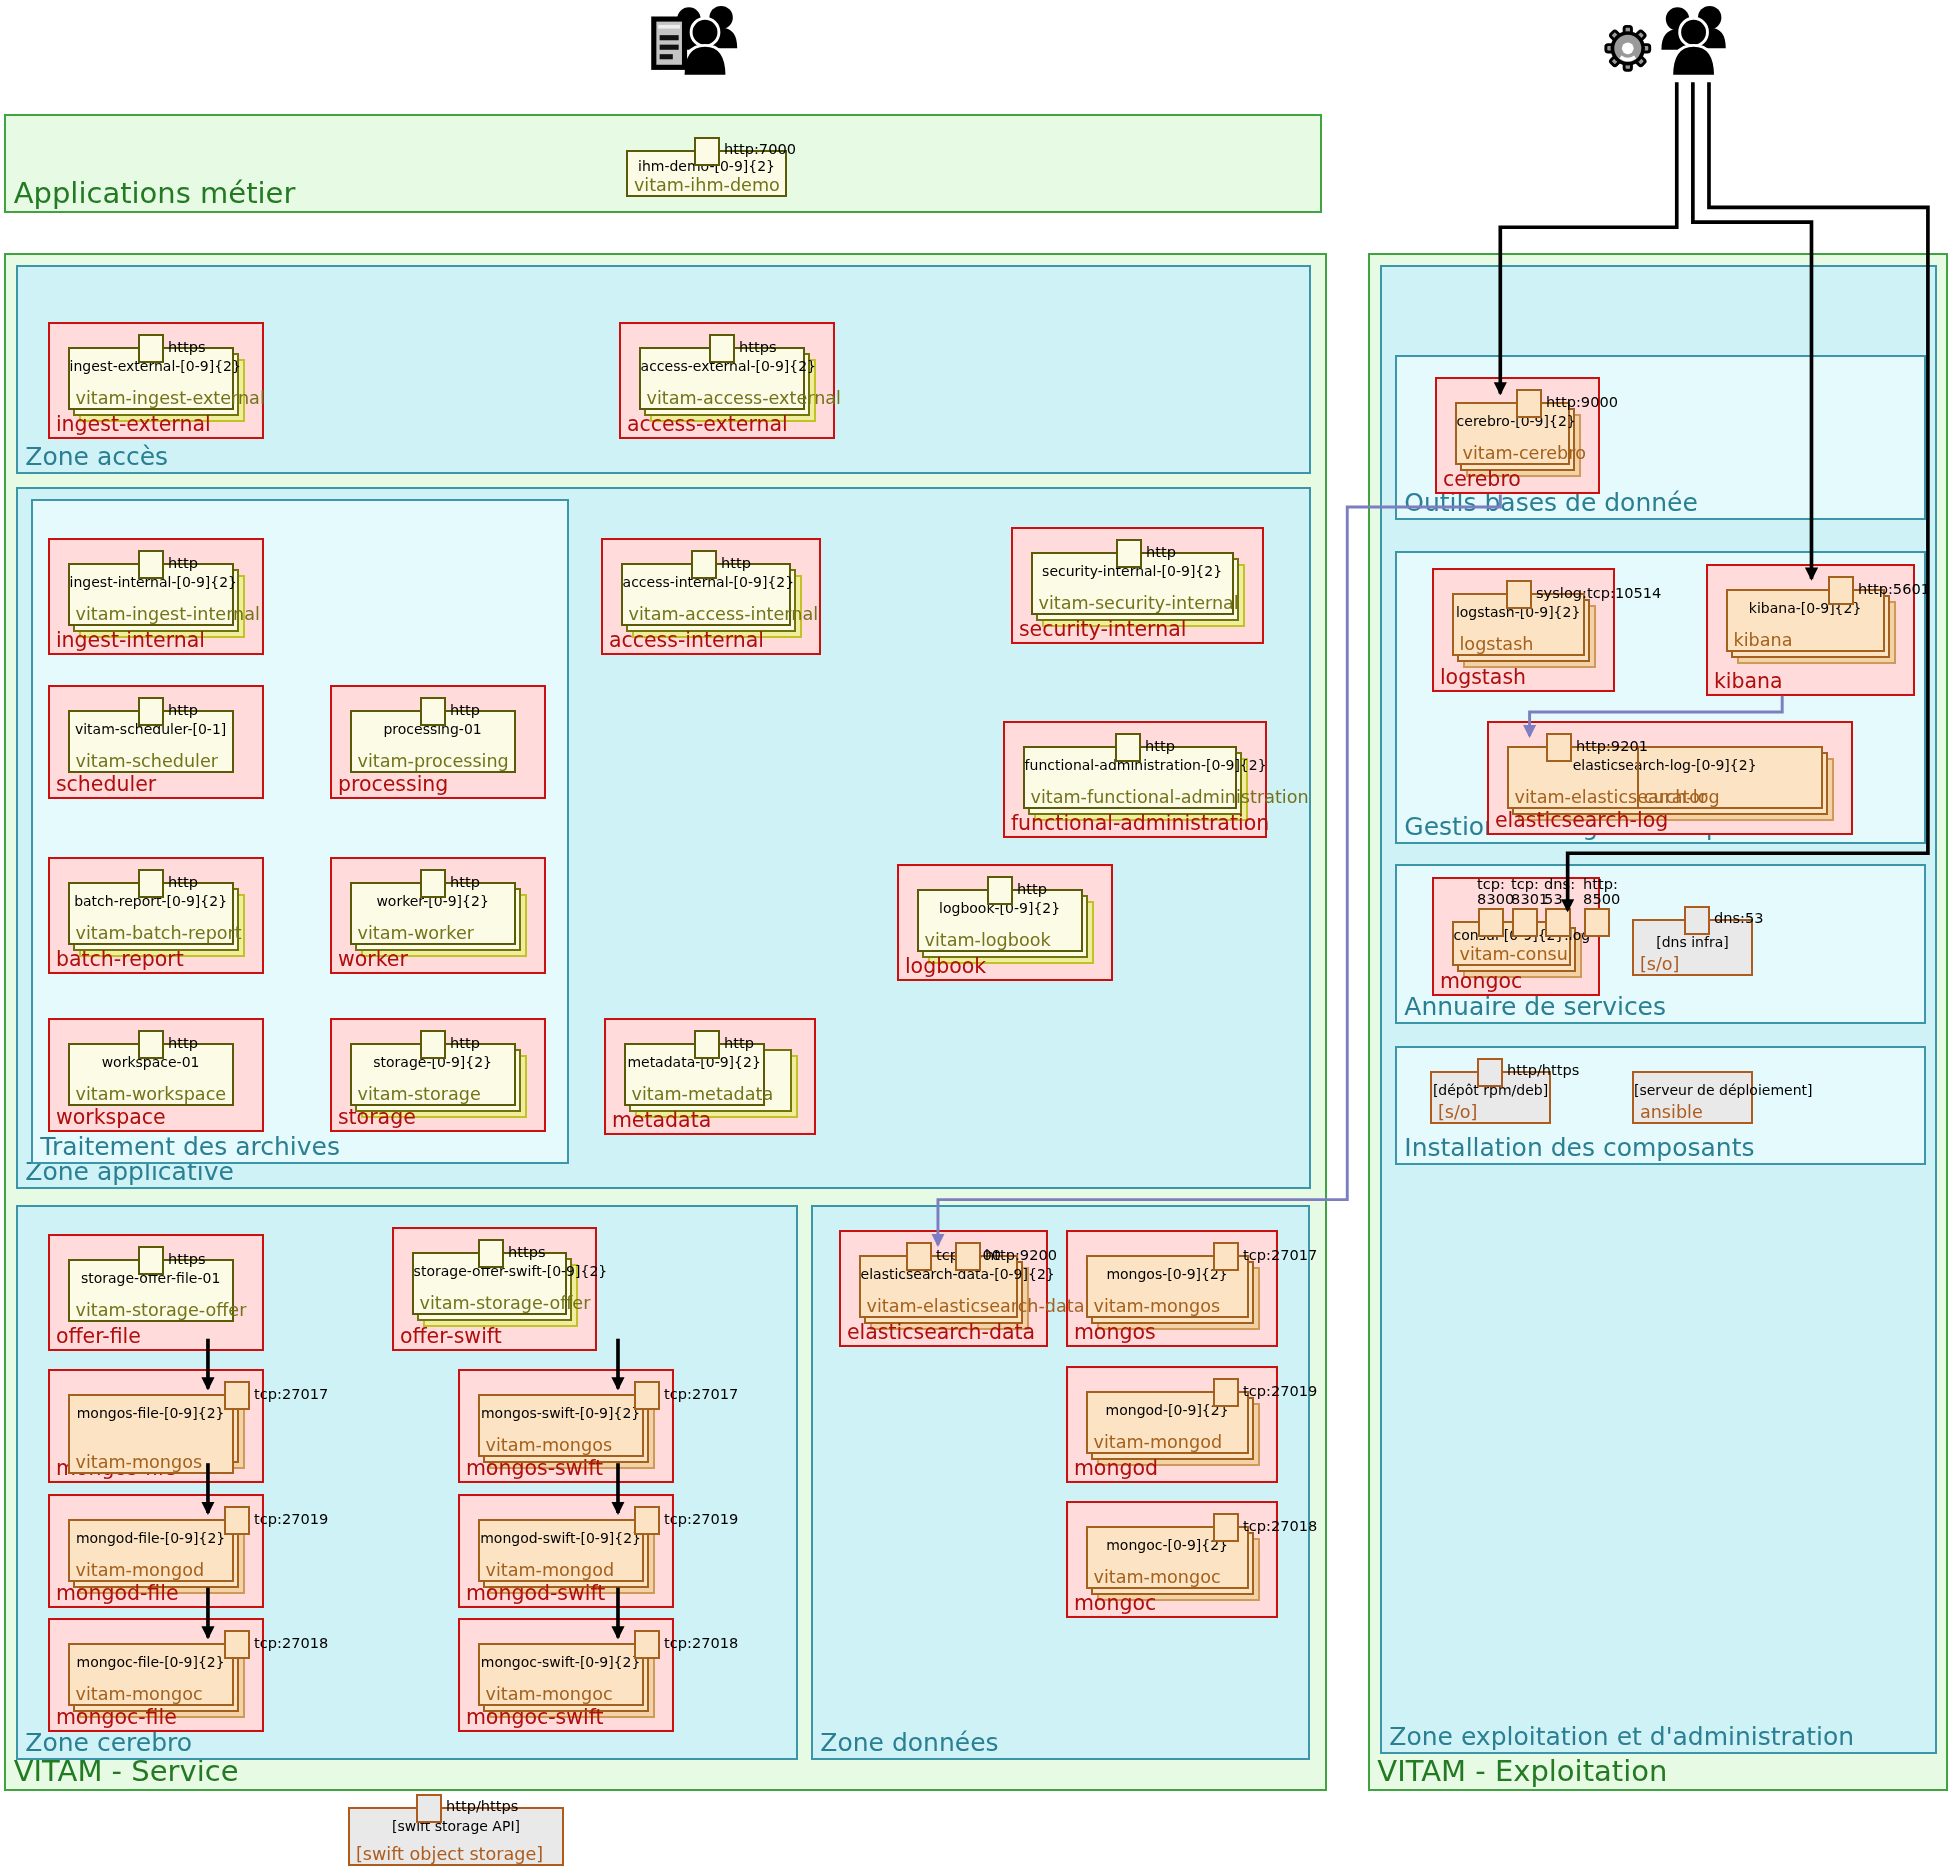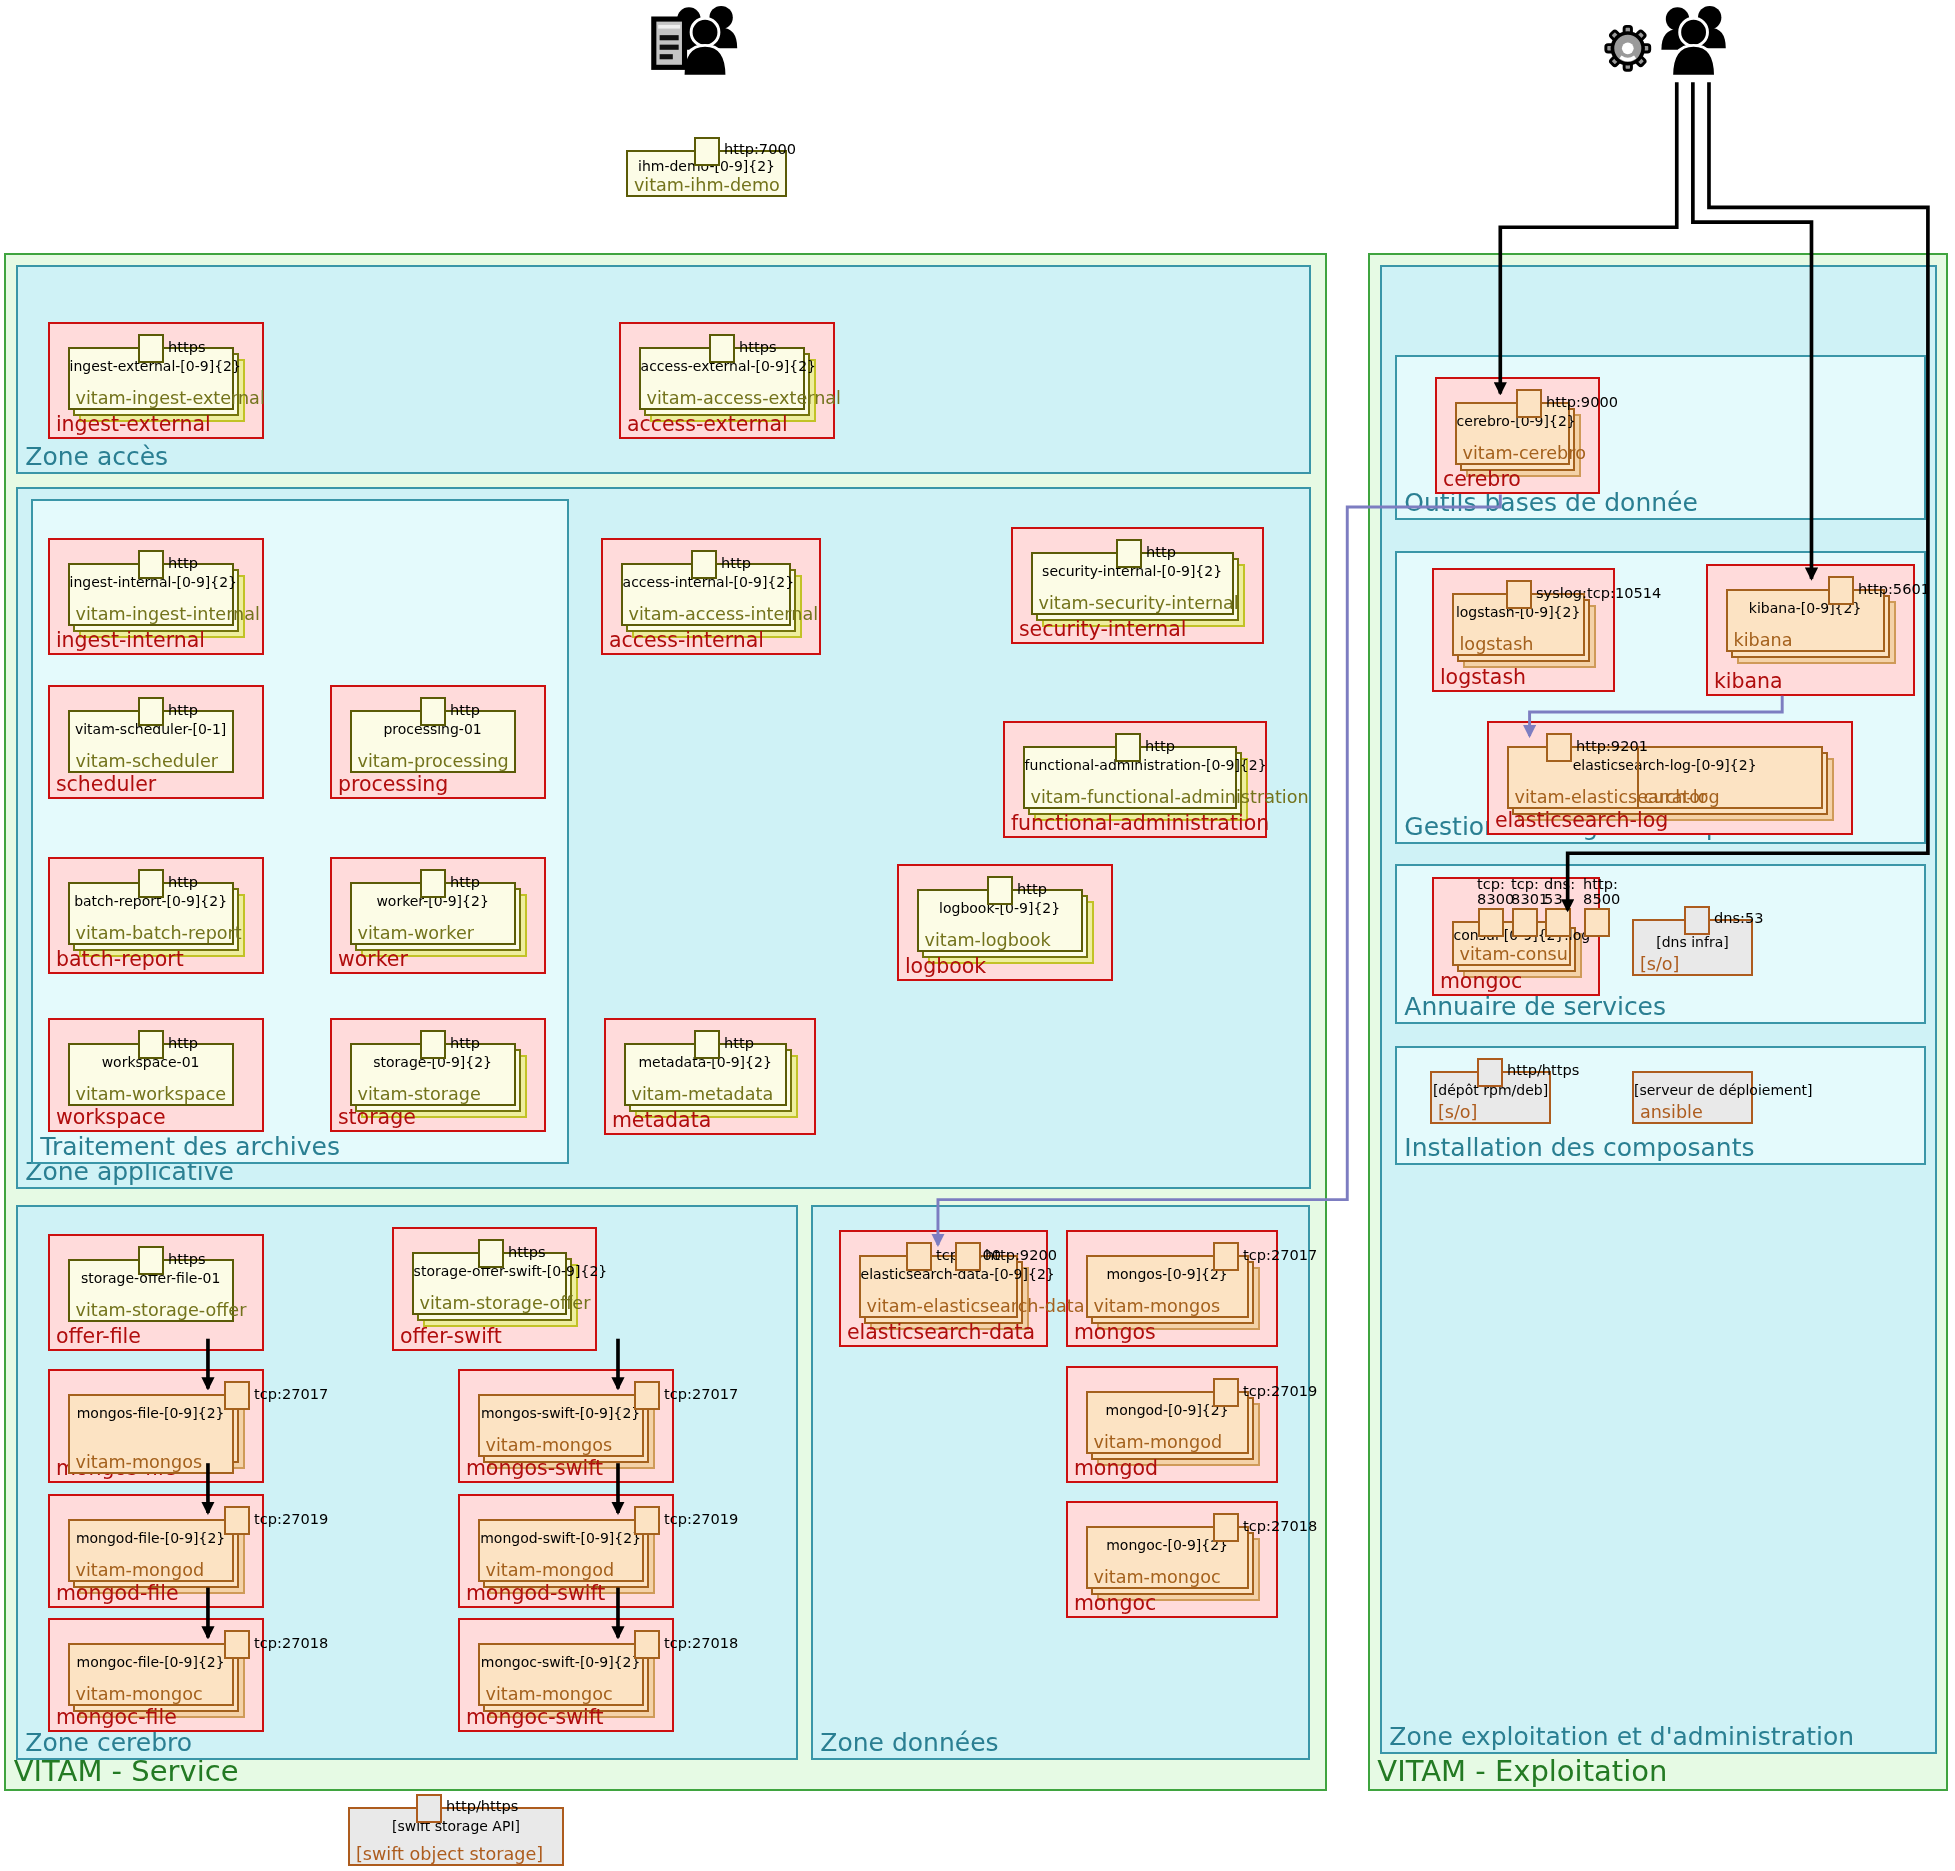--- a/index.html
+++ b/index.html
@@ -40,20 +40,23 @@
   .plabel{position:absolute;left:28px;top:1.5px;font-size:14.6px;color:#000;white-space:nowrap;}
   .plabel2{position:absolute;left:-2.9px;top:-34px;font-size:14.6px;line-height:15.4px;color:#000;white-space:nowrap;}
   svg.overlay{position:absolute;left:0;top:0;z-index:6;pointer-events:none;}
   svg.icon{position:absolute;z-index:7;}
 </style>
 </head>
 <body>
 
 <div id="canvas">
 
+  <div class="zone green" style="left:4.4px;top:114px;width:1318px;height:99px;">
+    <span class="zlabel g">Applications métier</span>
+  </div>
   <div class="zone green" style="left:4.4px;top:253px;width:1323px;height:1538px;">
     <span class="zlabel g">VITAM - Service</span>
   </div>
   <div class="zone green" style="left:1368px;top:253px;width:580px;height:1538px;">
     <span class="zlabel g">VITAM - Exploitation</span>
   </div>
   <div class="zone cyan" style="left:16px;top:265px;width:1295px;height:209px;">
     <span class="zlabel t">Zone accès</span>
   </div>
   <div class="zone cyan" style="left:16px;top:487px;width:1295px;height:702px;">
@@ -231,21 +234,21 @@
           <span class="csub y-sub">vitam-logbook</span>
         </div>
         <div class="port p-y" style="left: 88px; top: 10.3px;">
           <span class="plabel">http</span>
         </div>
         <span class="flabel">logbook</span>
       </div>
       <div class="frame" style="left: 604px; top: 1018px; width: 212px; height: 117px;">
         <div class="layer y-l2" style="left: 29px; top: 35px; width: 163px; height: 63px;"></div>
         <div class="layer y-l1" style="left: 23.4px; top: 29px; width: 163px; height: 63px;"></div>
-        <div class="front y-front" style="left: 17.6px; top: 23.4px; width: 163px; height: 63px;">
+        <div class="front y-front" style="left: 17.6px; top: 23.4px; width: 141px; height: 63px;">
           <span class="cname">metadata-[0-9]{2}</span>
           <span class="csub y-sub">vitam-metadata</span>
         </div>
         <div class="port p-y" style="left: 88px; top: 10.3px;">
           <span class="plabel">http</span>
         </div>
         <span class="flabel">metadata</span>
       </div>
       <div class="frame" style="left: 48px; top: 1234px; width: 216px; height: 117px;">
         <div class="front y-front" style="left: 17.6px; top: 23.4px; width: 166px; height: 63px;">

